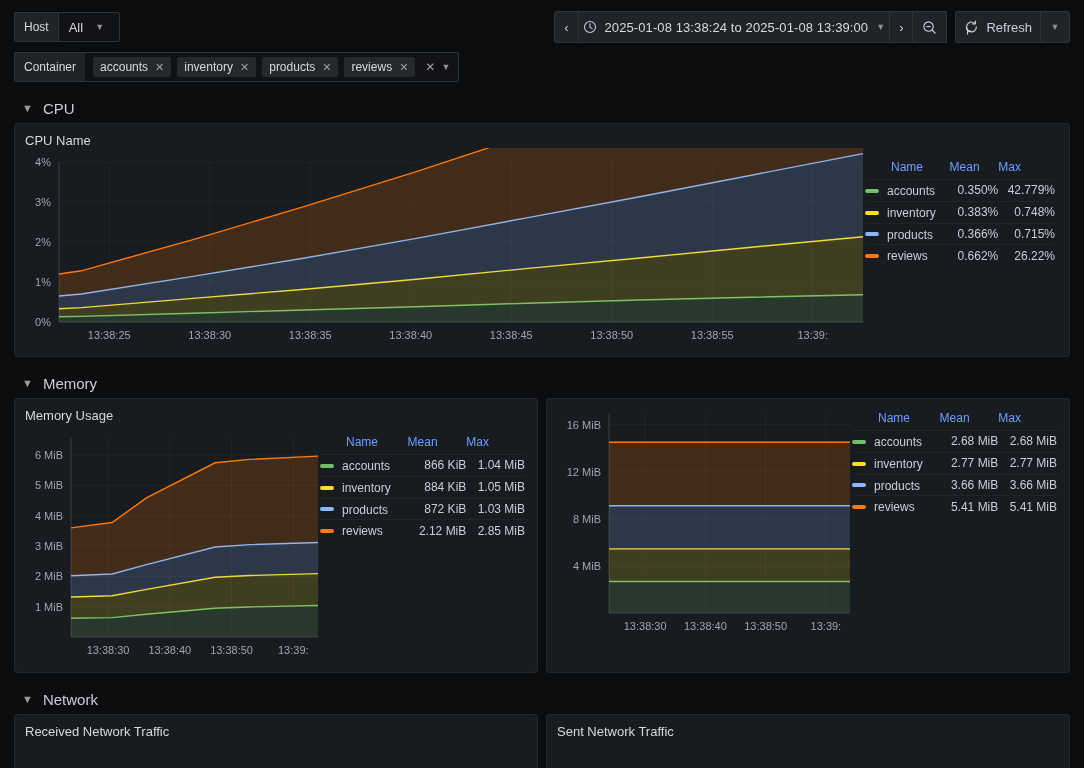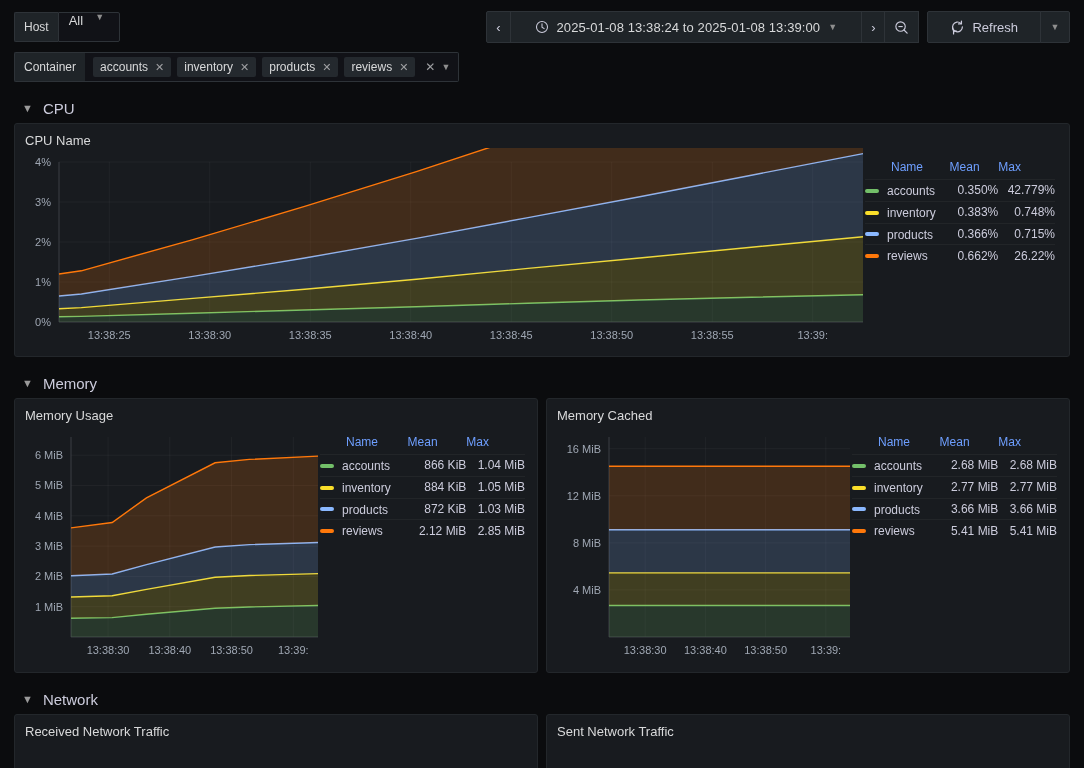--- a/index.html
+++ b/index.html
@@ -22,46 +22,46 @@
   .var-label {
     background: #1f2428; border: 1px solid #2e3338; border-right: none;
     border-radius: 2px 0 0 2px;
     font-size: 12px; color: #d8d9da;
     display: flex; align-items: center; padding: 0 9px; height: 30px;
   }
   .var-value {
     background: #111217; border: 1px solid #2e3338;
     border-radius: 0 2px 2px 0;
     font-size: 13px; color: #d8d9da;
-    display: flex; align-items: flex-start; gap: 12px;
+    display: flex; align-items: center; gap: 12px;
     padding: 0 10px; height: 30px; min-width: 62px;
   }
   .chev { color: #8e8e8e; font-size: 9px; line-height: 1; }
 
   .time-group { display: flex; align-items: center; }
   .tbtn {
     background: #1f2428; border: 1px solid #2e3338;
     height: 32px; display: flex; align-items: center; justify-content: center;
     color: #ccccdc; font-size: 13px; padding: 0 9px;
     margin-left: -1px;
   }
   .tbtn:first-child { border-radius: 2px 0 0 2px; }
   .time-range {
     display: flex; align-items: center; gap: 8px;
-    padding: 0 24px; height: 32px;
+    padding: 0 4px; height: 32px;
     background: #1f2428; border: 1px solid #2e3338; margin-left: -1px;
     font-size: 13px; color: #d8d9da;
   }
   .time-range .tr-text { letter-spacing: .1px; }
   .refresh-grp { display: flex; align-items: center; margin-left: 8px; }
   .refresh-btn {
     display: flex; align-items: center; gap: 7px;
     background: #1f2428; border: 1px solid #2e3338;
     border-radius: 2px 0 0 2px;
-    height: 32px; padding: 0 22px; font-size: 13px; color: #ccccdc;
+    height: 32px; padding: 0 8px; font-size: 13px; color: #ccccdc;
   }
   .refresh-caret {
     background: #1f2428; border: 1px solid #2e3338; margin-left: -1px;
     border-radius: 0 2px 2px 0;
     height: 32px; width: 30px; display: flex; align-items: center; justify-content: center;
   }
 
   
   .chiprow { display: flex; align-items: stretch; margin: 8px 0 0 14px; width: fit-content; }
   .chips-box {
@@ -352,21 +352,20 @@
                 <td>2.12 MiB</td>
                 <td>2.85 MiB</td>
               </tr>
             </tbody>
           </table>
       </div>
     </div>
   </div>
 
   <div class="panel" style="width:524px;height:275px;">
-    <div class="panel-title">Memory Cached</div>
     <div class="panel-body">
       <div class="chart">
         <svg id="cache-svg" width="305" height="240">
             <line x1="62" y1="166.94117647058823" x2="303" y2="166.94117647058823" stroke="#ffffff" stroke-opacity="0.045"></line>
             <text x="54" y="170.94117647058823" class="axis-text ytick">4 MiB</text>
             <line x1="62" y1="119.88235294117648" x2="303" y2="119.88235294117648" stroke="#ffffff" stroke-opacity="0.045"></line>
             <text x="54" y="123.88235294117648" class="axis-text ytick">8 MiB</text>
             <line x1="62" y1="72.8235294117647" x2="303" y2="72.8235294117647" stroke="#ffffff" stroke-opacity="0.045"></line>
             <text x="54" y="76.8235294117647" class="axis-text ytick">12 MiB</text>
             <line x1="62" y1="25.764705882352956" x2="303" y2="25.764705882352956" stroke="#ffffff" stroke-opacity="0.045"></line>

